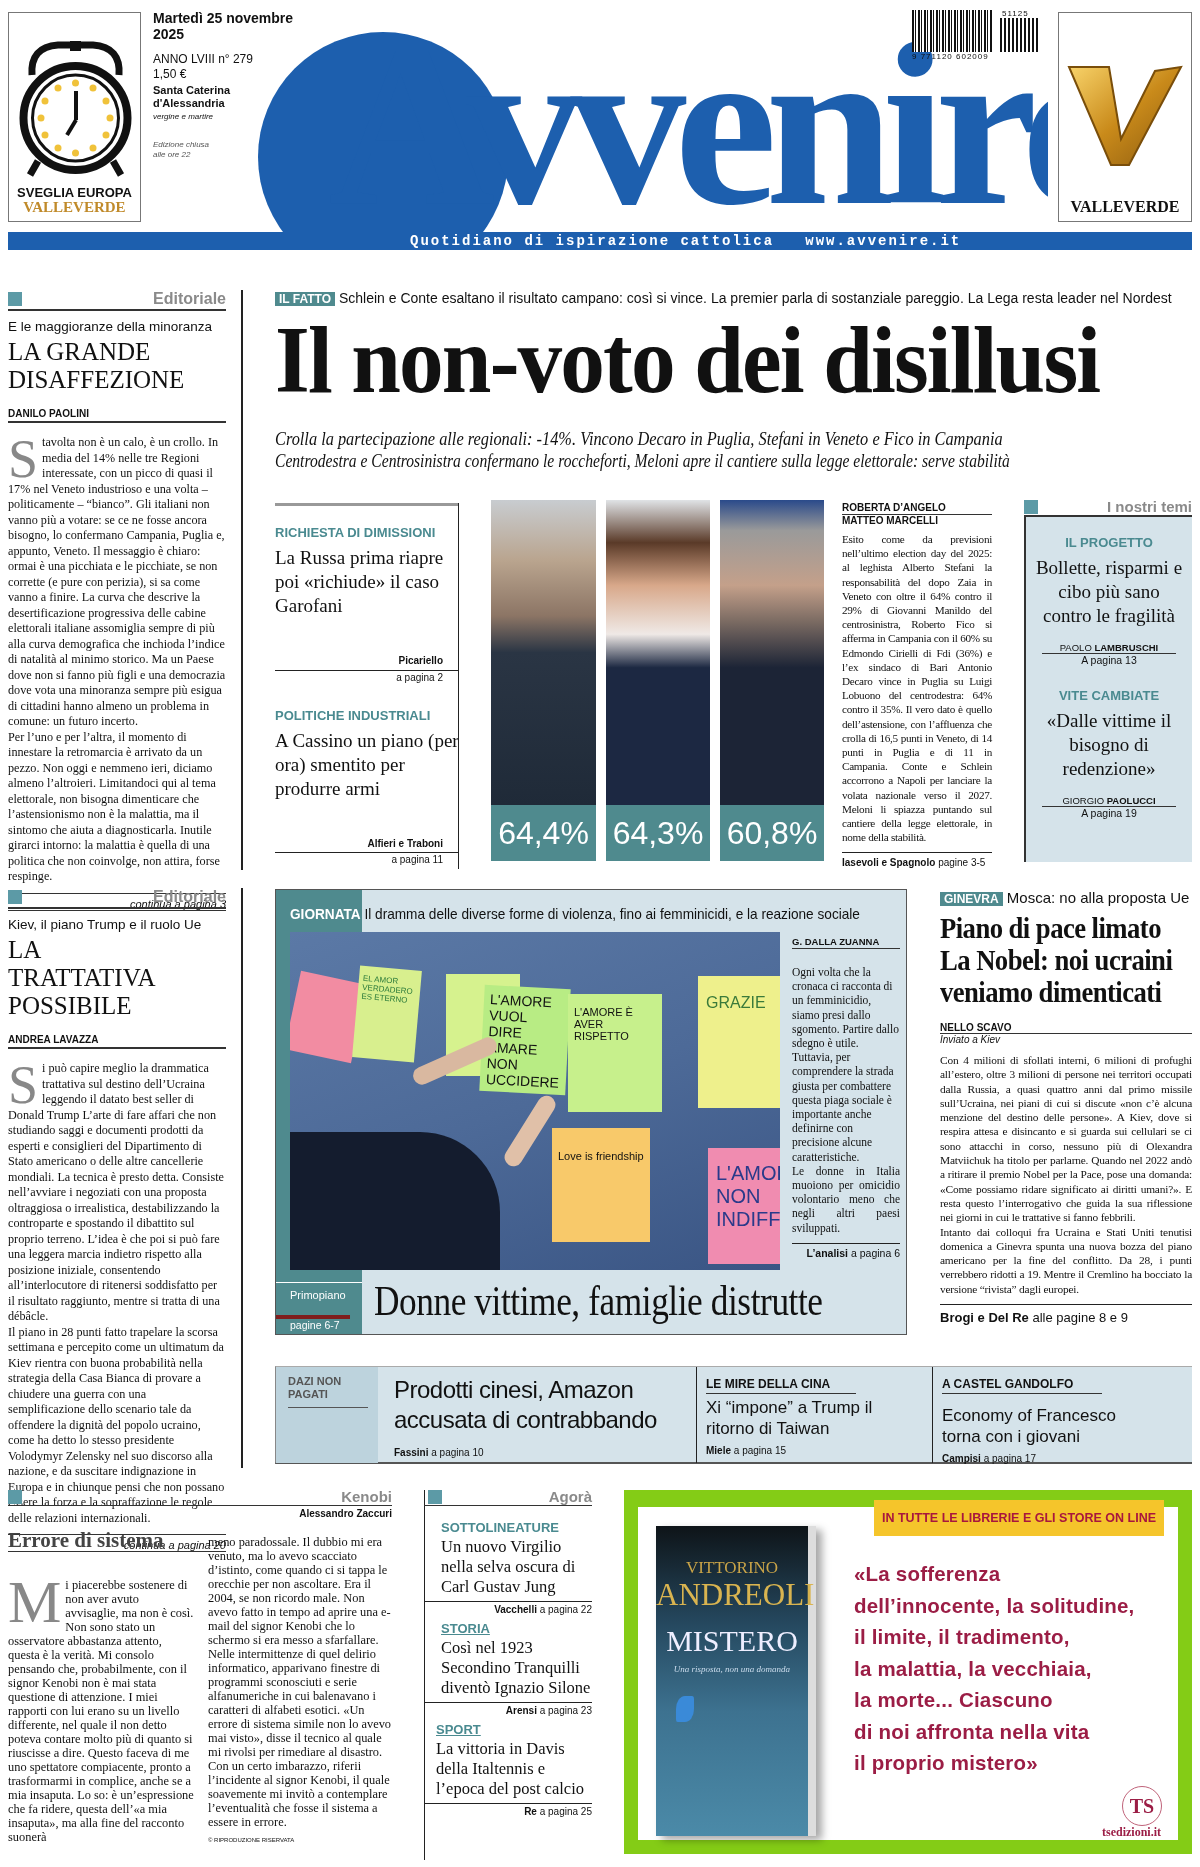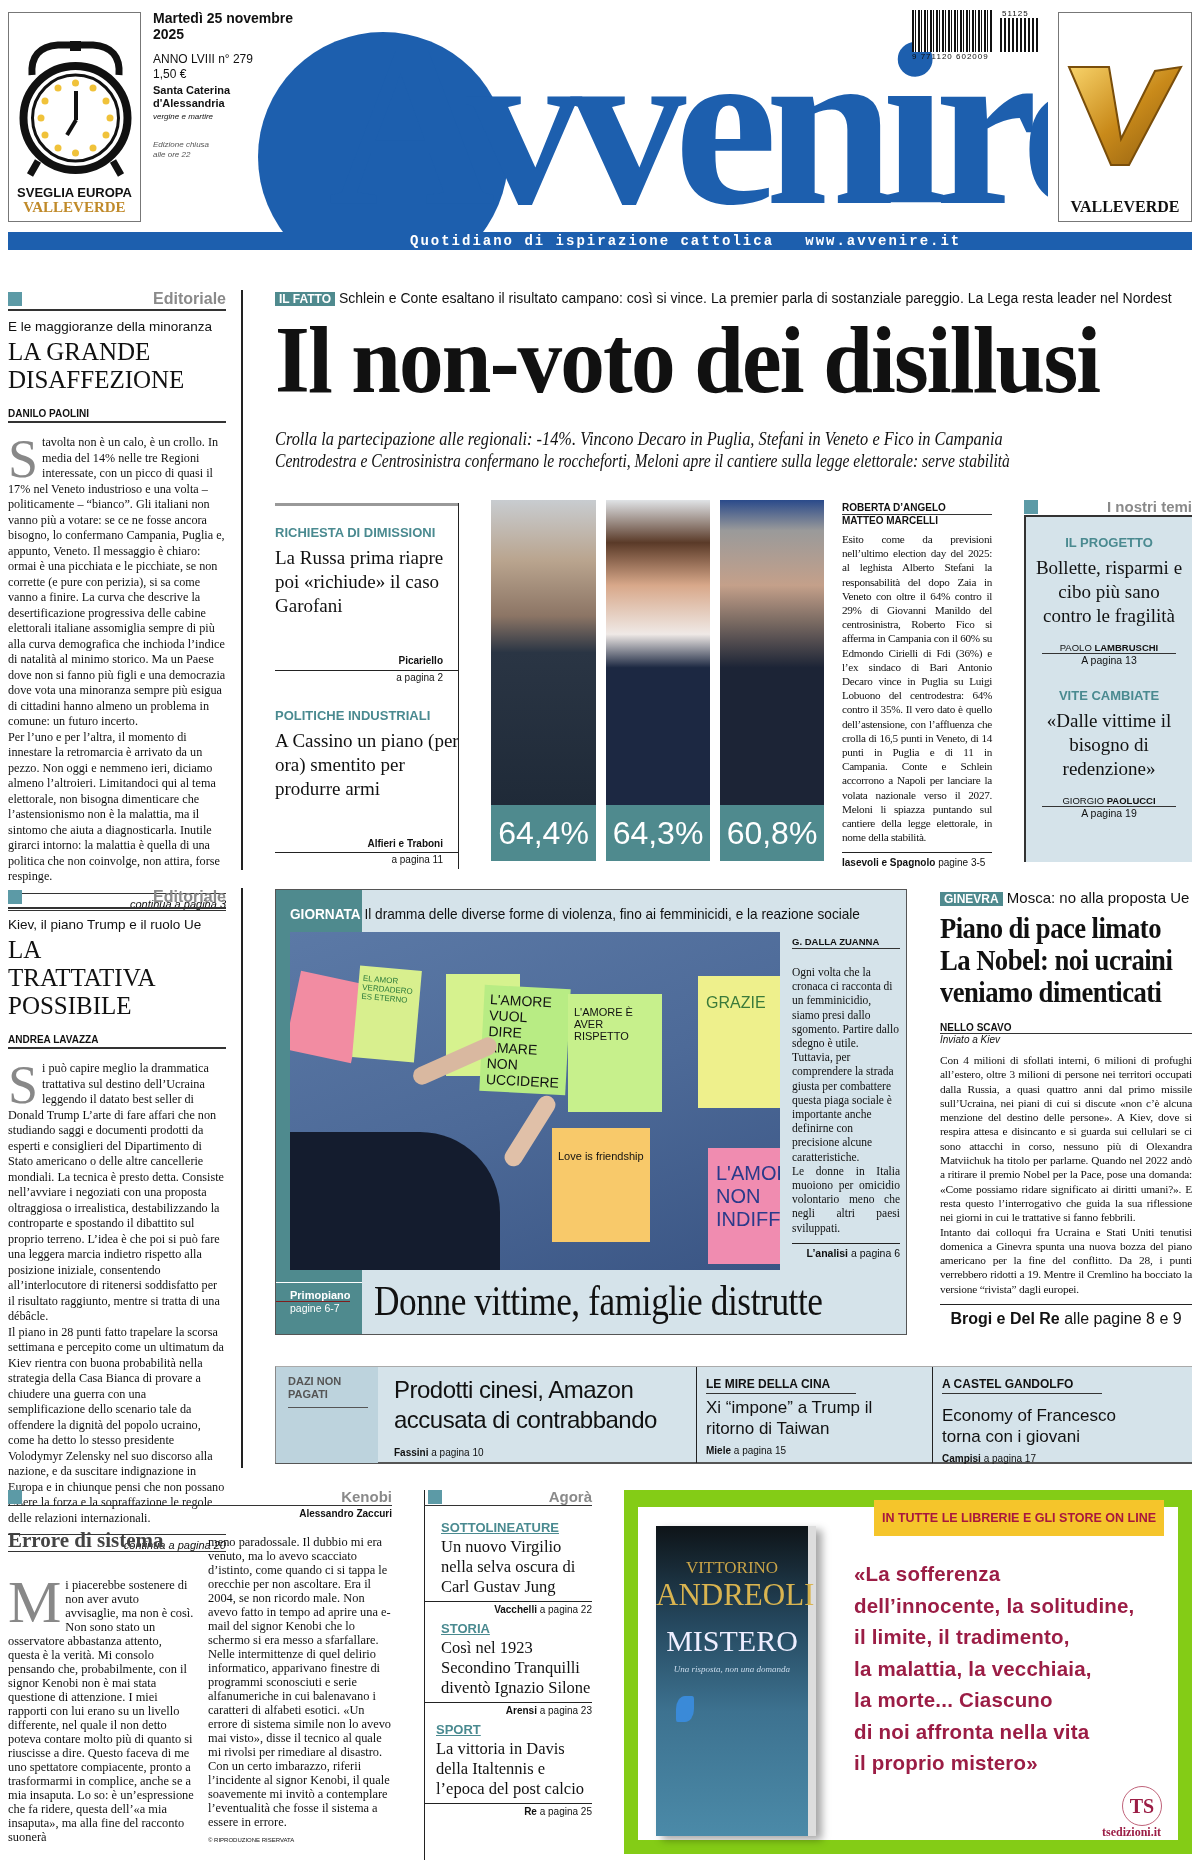--- a/index.html
+++ b/index.html
@@ -210,35 +210,35 @@
     <div class="abs" style="left:200px;top:190px;width:80px;height:18px;background:#e0c0a8;border-radius:9px;transform:rotate(-58deg)"></div>
   </div>
   <div class="abs" style="left:516px;top:46px;width:108px">
     <div class="sans" style="font-size:9.5px;font-weight:bold;border-bottom:1px solid #333;padding-bottom:1px">G. DALLA ZUANNA</div>
     <div class="serif" style="font-size:11.5px;line-height:14.2px;margin-top:16px">Ogni volta che la cronaca ci racconta di un femminicidio, siamo presi dallo sgomento. Partire dallo sdegno è utile. Tuttavia, per comprendere la strada giusta per combattere questa piaga sociale è importante anche definirne con precisione alcune caratteristiche.</div>
     <div class="serif" style="font-size:11.5px;line-height:14.2px;text-align:justify">Le donne in Italia muoiono per omicidio volontario meno che negli altri paesi sviluppati.</div>
     <div class="thin" style="margin-top:8px"></div>
     <div class="sans" style="font-size:10.5px;margin-top:3px;text-align:right"><b>L’analisi</b> <span>a pagina 6</span></div>
   </div>
   <div class="abs" style="left:0;top:392px;width:86px;height:52px;border-top:1px solid #fff">
-    <div class="sans" style="color:#fff;font-size:11px;font-weight:bold;padding:6px 0 0 14px;border-bottom:1px solid #7f1d1d;width:74px">Primopiano</div>
+    <div class="sans" style="color:#fff;font-size:11px;font-weight:normal;padding:6px 0 14px 14px;border-bottom:4px solid #7f1d1d;width:74px">Primopiano</div>
     <div class="sans" style="color:#fff;font-size:10.5px;padding-left:14px">pagine 6-7</div>
   </div>
   <div class="abs serif" style="left:98px;top:384px;font-size:42px;line-height:54px;white-space:nowrap;transform:scaleX(0.84);transform-origin:left;letter-spacing:-0.5px">Donne vittime, famiglie distrutte</div>
 </div>
 
 <div class="abs" style="left:940px;top:889px;width:252px">
   <div class="sans" style="font-size:15px;white-space:nowrap"><span class="tealbg" style="color:#fff;font-weight:bold;font-size:12px;padding:0 4px">GINEVRA</span> <span>Mosca: no alla proposta Ue</span></div>
   <div class="serif" style="font-size:29px;font-weight:bold;line-height:32px;margin-top:6px;letter-spacing:-0.6px;transform:scaleX(0.92);transform-origin:left;width:275px">Piano di pace limato La Nobel: noi ucraini veniamo dimenticati</div>
   <div class="sans" style="font-size:10px;font-weight:bold;margin-top:14px;border-bottom:1px solid #333">NELLO SCAVO</div>
   <div class="sans" style="font-size:10px;font-style:italic">Inviato a Kiev</div>
   <div class="serif" style="font-size:11.4px;line-height:14.3px;margin-top:8px;text-align:justify;letter-spacing:-0.2px">Con 4 milioni di sfollati interni, 6 milioni di profughi all’estero, oltre 3 milioni di persone nei territori occupati dalla Russia, a quasi quattro anni dal primo missile sull’Ucraina, nei piani di cui si discute «non c’è alcuna menzione del destino delle persone». A Kiev, dove si respira attesa e disincanto e si guarda sui cellulari se ci sono attacchi in corso, nessuno più di Olexandra Matviichuk ha titolo per parlarne. Quando nel 2022 andò a ritirare il premio Nobel per la Pace, pose una domanda: «Come possiamo ridare significato ai diritti umani?». E resta questo l’interrogativo che guida la sua riflessione nei giorni in cui le trattative si fanno febbrili.</div>
   <div class="serif" style="font-size:11.4px;line-height:14.3px;text-align:justify;letter-spacing:-0.2px">Intanto dai colloqui fra Ucraina e Stati Uniti tenutisi domenica a Ginevra spunta una nuova bozza del piano americano per la fine del conflitto. Da 28, i punti verrebbero ridotti a 19. Mentre il Cremlino ha bocciato la versione “rivista” dagli europei.</div>
   <div class="thin" style="margin-top:8px"></div>
-  <div class="sans" style="font-size:16px;margin-top:5px;text-align:center"><b>Brogi e Del Re</b> <span>alle pagine 8 e 9</span></div>
+  <div class="sans" style="font-size:13px;margin-top:5px;text-align:left"><b>Brogi e Del Re</b> <span>alle pagine 8 e 9</span></div>
 </div>
 
 <div class="abs lightblue" style="left:275px;top:1366px;width:917px;height:98px;border-bottom:2px solid #555;border-left:1px solid #888;border-top:1px solid #aaa">
   <div class="abs" style="left:0;top:0;width:102px;height:96px;background:#bdd3dd"></div>
   <div class="abs sans" style="left:12px;top:8px;width:80px;font-size:11px;font-weight:bold;color:#555;line-height:13px;border-bottom:1px solid #555;padding-bottom:6px">DAZI NON PAGATI</div>
   <div class="abs sans" style="left:118px;top:8px;width:290px;font-size:24px;line-height:30px;letter-spacing:-0.5px">Prodotti cinesi, Amazon accusata di contrabbando</div>
   <div class="abs sans" style="left:118px;top:80px;font-size:10px"><b>Fassini</b> <span>a pagina 10</span></div>
   <div class="abs vline" style="left:420px;top:0;height:96px;border-left-width:1px"></div>
   <div class="abs" style="left:430px;top:10px;width:220px">
     <div class="sans" style="font-size:12px;font-weight:bold;border-bottom:1px solid #333;width:150px;padding-bottom:2px">LE MIRE DELLA CINA</div>
@@ -269,21 +269,21 @@
   <div class="sans" style="font-size:6px;margin-top:4px">© RIPRODUZIONE RISERVATA</div>
 </div>
 
 <div class="abs vline" style="left:424px;top:1490px;height:370px;border-left-width:1px"></div>
 <div class="abs" style="left:424px;top:1488px;width:168px">
   <div style="display:flex;justify-content:space-between;align-items:center;border-bottom:1px solid #333;padding-left:4px">
     <span class="sq"></span>
     <span class="edlabel" style="font-size:15px">Agorà</span>
   </div>
   <div style="padding-left:17px;margin-top:14px">
-    <div class="kicker" style="font-size:13px;text-decoration:underline">SOTTOLINEATURE</div>
+    <div class="kicker" style="font-size:13px;">SOTTOLINEATURE</div>
     <div class="serif" style="font-size:16.5px;line-height:20px;margin-top:2px">Un nuovo Virgilio nella selva oscura di Carl Gustav Jung</div>
   </div>
   <div class="thin" style="margin-top:4px"></div>
   <div class="sans" style="font-size:10px;text-align:right;margin-top:2px"><b>Vacchelli</b> <span>a pagina 22</span></div>
   <div style="padding-left:17px;margin-top:6px">
     <div class="kicker" style="font-size:13px;text-decoration:underline">STORIA</div>
     <div class="serif" style="font-size:16.5px;line-height:20px;margin-top:2px">Così nel 1923 Secondino Tranquilli diventò Ignazio Silone</div>
   </div>
   <div class="thin" style="margin-top:4px"></div>
   <div class="sans" style="font-size:10px;text-align:right;margin-top:2px"><b>Arensi</b> <span>a pagina 23</span></div>

